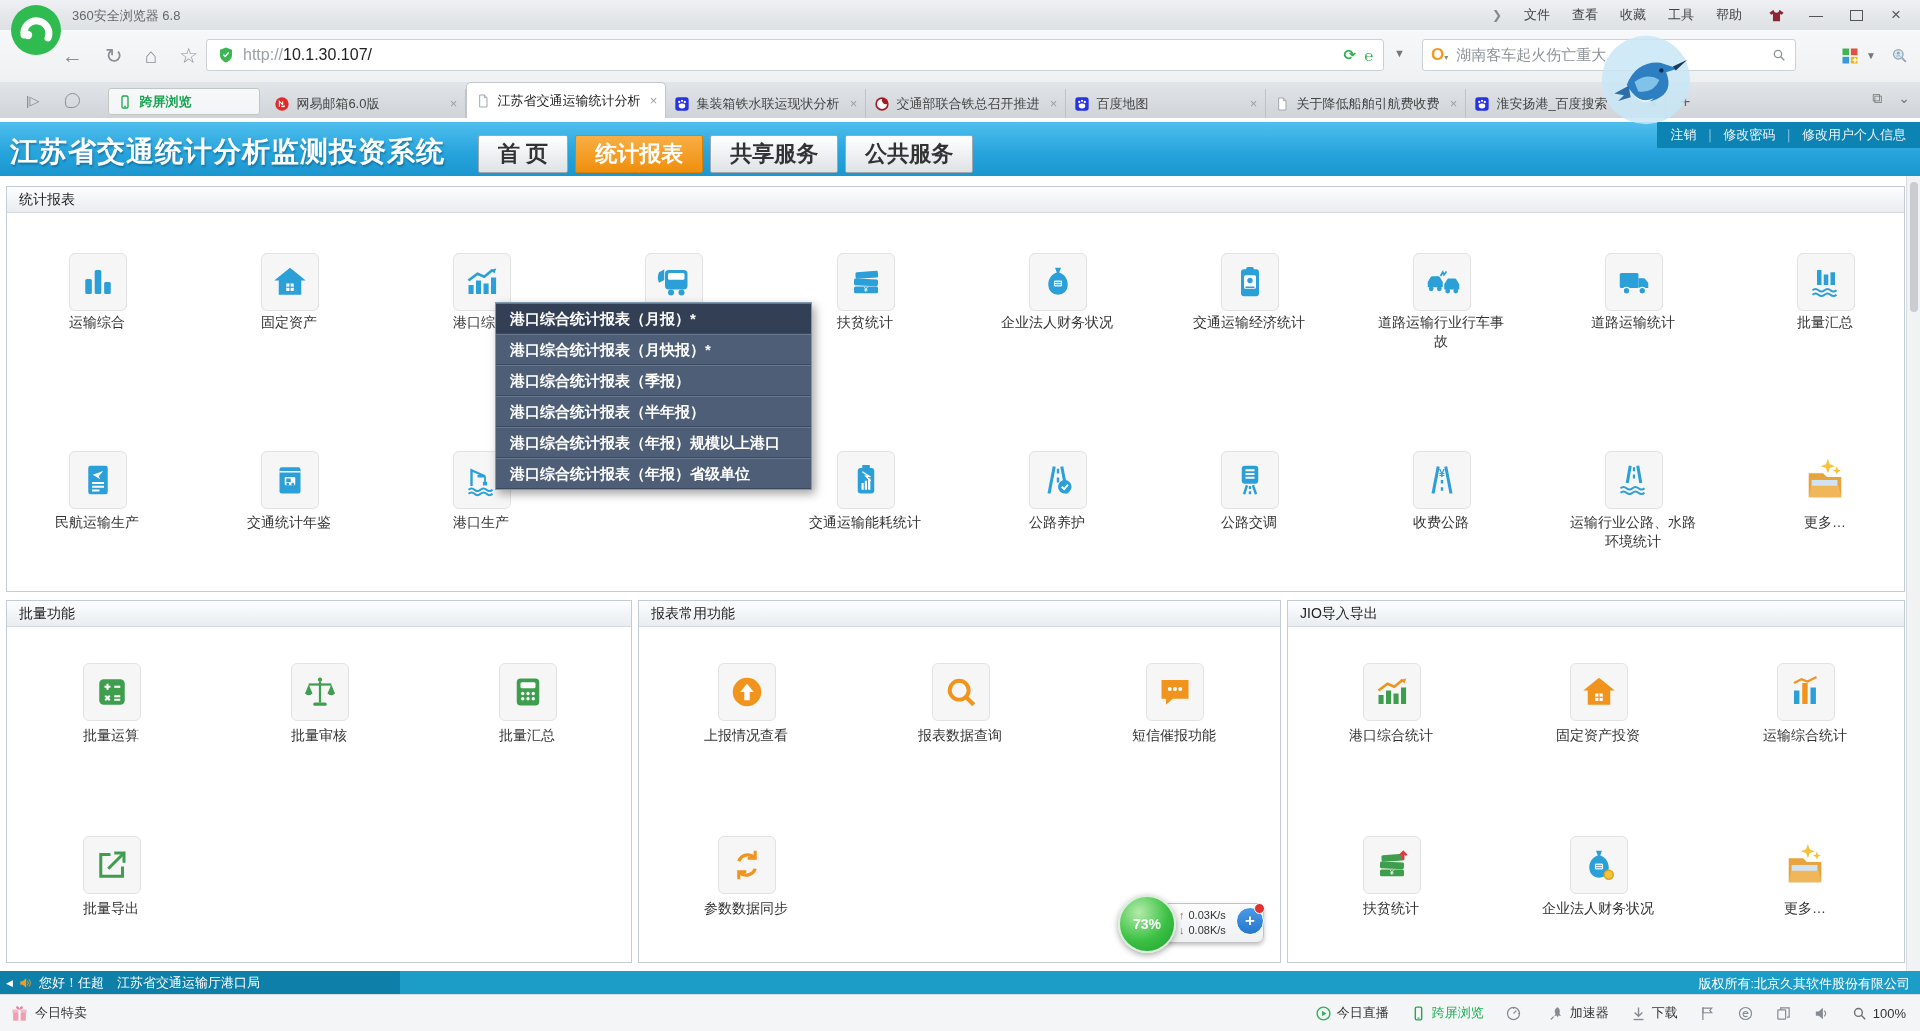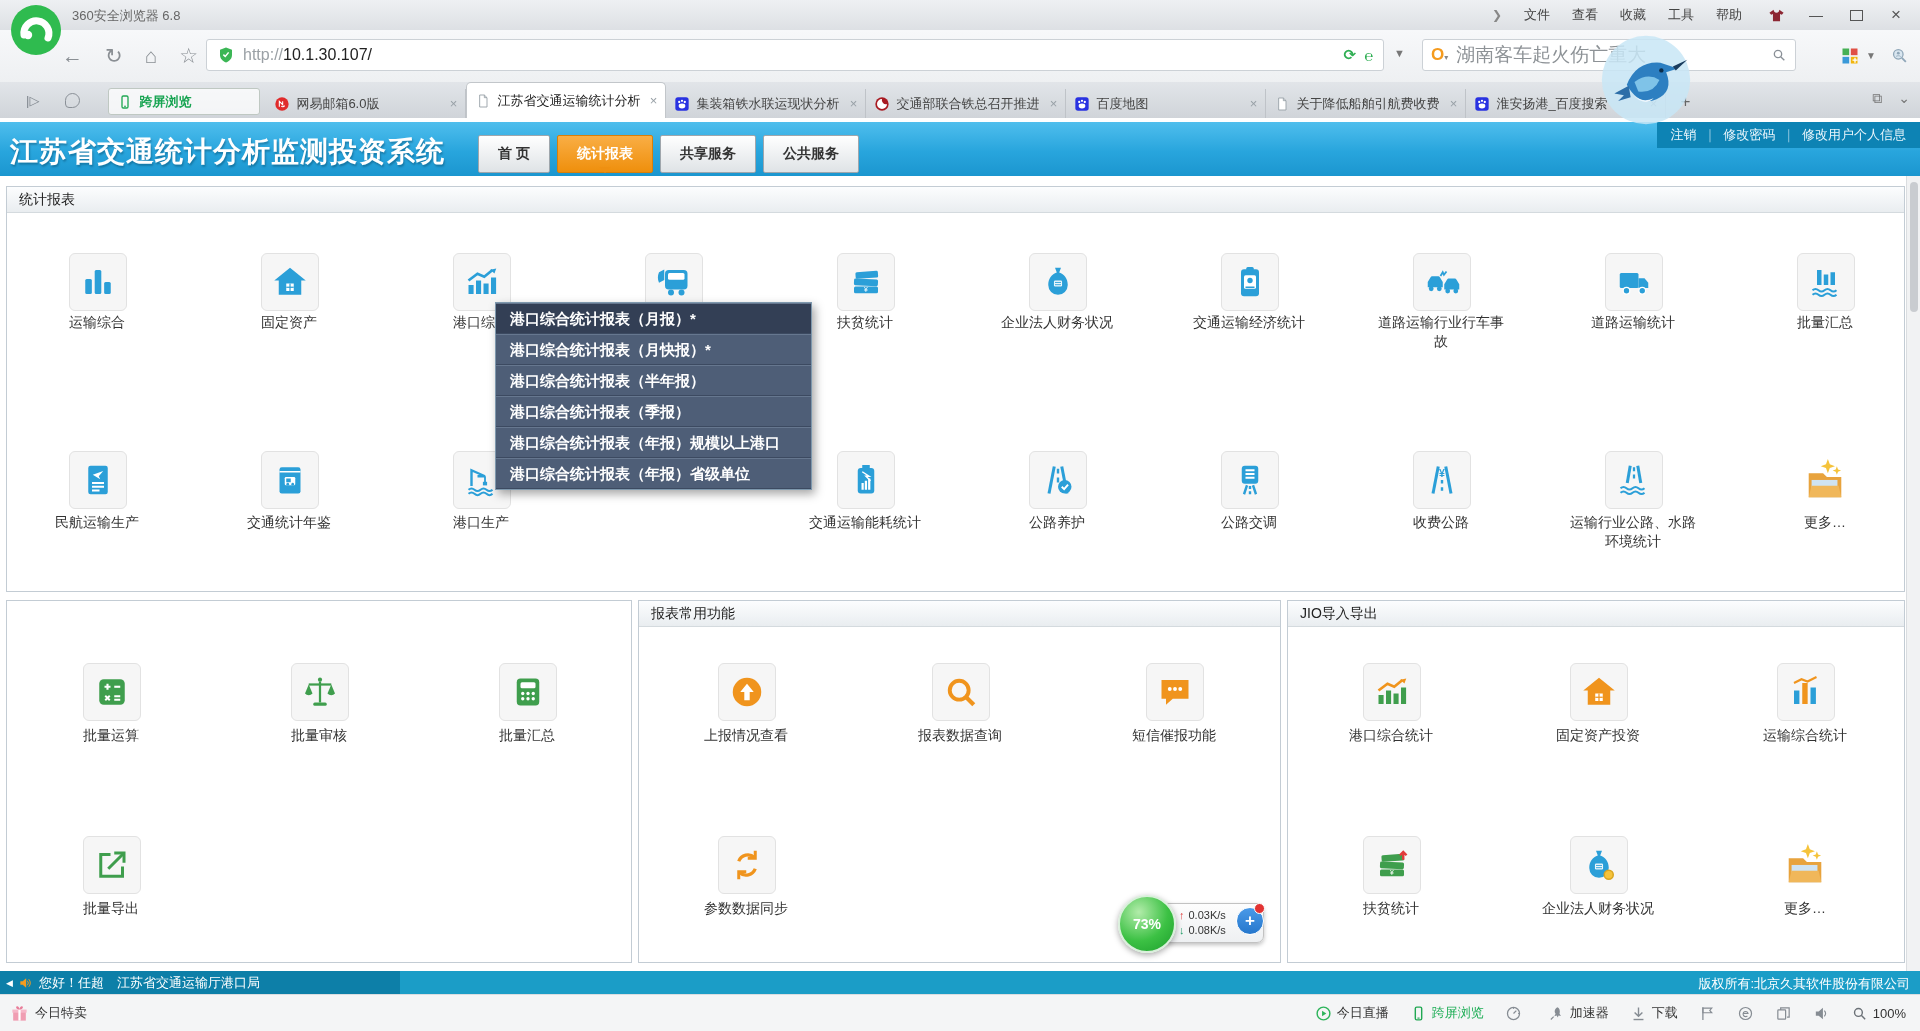--- a/index.html
+++ b/index.html
@@ -25,21 +25,21 @@
   .urlbar .shield{width:18px;height:18px;margin-right:8px;}
   .urltext{font-size:16px;}
   .urlscheme{color:#9aa0a5;}
   .urlhost{color:#222;}
   .urlright{margin-left:auto;display:flex;align-items:center;gap:8px;font-size:15px;color:#2fae53;font-weight:bold;}
   .url-drop{position:absolute;left:1394px;top:17px;font-size:11px;color:#777;}
   .searchbox{position:absolute;left:1422px;top:9px;width:374px;height:32px;background:#fff;border:1px solid #ccd1d6;
              border-radius:3px;display:flex;align-items:center;padding:0 8px;box-sizing:border-box;}
   .slogo{color:#f59b1e;font-weight:bold;font-size:17px;}
   .slogo small{font-size:8px;color:#888;}
-  .stext{font-size:19px;color:#8d9296;margin-left:8px;white-space:nowrap;overflow:hidden;}
+  .stext{font-size:15px;color:#8d9296;margin-left:8px;white-space:nowrap;overflow:hidden;}
   .smag{margin-left:auto;width:16px;height:16px;}
   .appgrid{position:absolute;left:1840px;top:16px;width:20px;height:20px;}
   .appchev{position:absolute;left:1866px;top:20px;font-size:10px;color:#777;}
   .loginglass{position:absolute;left:1890px;top:16px;width:19px;height:19px;}
   .bird{position:absolute;left:1598px;top:2px;width:96px;height:96px;z-index:80;}
   
   .tabbar{position:absolute;left:0;top:82px;width:100%;height:36px;
           background:linear-gradient(#e2e5e9,#d0d4d9);display:flex;align-items:flex-end;}
   .whitegap{position:absolute;left:0;top:118px;width:100%;height:4px;background:#fff;z-index:5;}
   .tbleft{display:flex;align-items:center;height:36px;gap:26px;padding:0 28px 0 26px;color:#7f868d;font-size:13px;}
@@ -56,21 +56,21 @@
               border-radius:5px 5px 0 0;z-index:6;color:#222;}
   .tb-plus{width:26px;height:24px;margin:0 0 4px 6px;display:flex;align-items:center;justify-content:center;
            font-size:17px;color:#666;}
   .tbright{position:absolute;right:10px;top:8px;display:flex;gap:16px;color:#777;font-size:14px;}
   
   .siteheader{position:absolute;left:0;top:122px;width:100%;height:54px;
               background:linear-gradient(180deg,#4fbeed 0%,#28a5dd 55%,#1b96cf 100%);}
   .sitetitle{position:absolute;left:10px;top:11px;font-size:28px;font-weight:bold;color:#fff;
              letter-spacing:1px;text-shadow:1px 2px 2px rgba(0,60,90,.4);white-space:nowrap;}
   .sitenav{position:absolute;left:478px;top:13px;display:flex;gap:7px;}
-  .navbtn{height:36px;padding:0 19px;display:flex;align-items:center;font-size:14px;font-weight:bold;color:#333;
+  .navbtn{height:36px;padding:0 19px;display:flex;align-items:center;font-size:22px;font-weight:bold;color:#333;
           background:linear-gradient(#ffffff,#dfe3e6);border:1px solid #9fa6ac;border-radius:2px;white-space:nowrap;}
   .navbtn.active{background:linear-gradient(#f9ae45,#ef8f0c);border-color:#d97f08;color:#fff;position:relative;}
   .navbtn.active::after{content:'';position:absolute;left:50%;margin-left:-6px;bottom:-7px;
           border:6px solid transparent;border-top-color:#ef9011;}
   .userlinks{position:absolute;right:0;top:0;height:26px;background:#0d83b4;display:flex;align-items:center;
              padding:0 14px;font-size:13px;color:#eaf6fc;white-space:nowrap;}
   .userlinks .sep{opacity:.65;margin:0 7px;}
   
   .panel{position:absolute;border:1px solid #c3ccd4;background:#fff;box-sizing:border-box;}
   .panel-h{height:25px;background:linear-gradient(#fcfdfe,#e9edf0);border-bottom:1px solid #d4dade;
@@ -563,27 +563,28 @@
     <div class="tlabel" style="left:983px;top:326px;text-align:center;">公路养护</div>
     <div class="tlabel" style="left:1175px;top:326px;">公路交调</div>
     <div class="tlabel" style="left:1367px;top:326px;">收费公路</div>
     <div class="tlabel" style="left:1559px;top:326px;">运输行业公路、水路环境统计</div>
     <div class="tlabel" style="left:1751px;top:326px;">更多…</div>
   </div>
 
   <div class="popupmenu">
     <div class="pm-item">港口综合统计报表（月报）*</div>
     <div class="pm-item">港口综合统计报表（月快报）*</div>
+    <div class="pm-item">港口综合统计报表（季报）</div>
     <div class="pm-item">港口综合统计报表（半年报）</div>
-    <div class="pm-item">港口综合统计报表（季报）</div>
     <div class="pm-item">港口综合统计报表（年报）规模以上港口</div>
     <div class="pm-item">港口综合统计报表（年报）省级单位</div>
   </div>
 
   <div class="panel" style="left:6px;top:600px;width:626px;height:363px;">
+    <div class="panel-h">批量功能</div>
     <div class="tile" style="left:76px;top:62px;">
         <span class="gi">
           <svg viewBox="0 0 24 24">
             <rect x="3.5" y="3.5" width="17" height="17" rx="3" fill="#3f9e4d"></rect>
             <path d="M7 8.5h4M9 6.5v4" stroke="#fff" stroke-width="1.4"></path>
             <path d="M13.5 8.5h4" stroke="#fff" stroke-width="1.4"></path>
             <path d="M7.5 14.5l3 3M10.5 14.5l-3 3" stroke="#fff" stroke-width="1.3"></path>
             <path d="M13.5 14.8h4M13.5 17.2h4" stroke="#fff" stroke-width="1.3"></path>
           </svg>
         </span>

